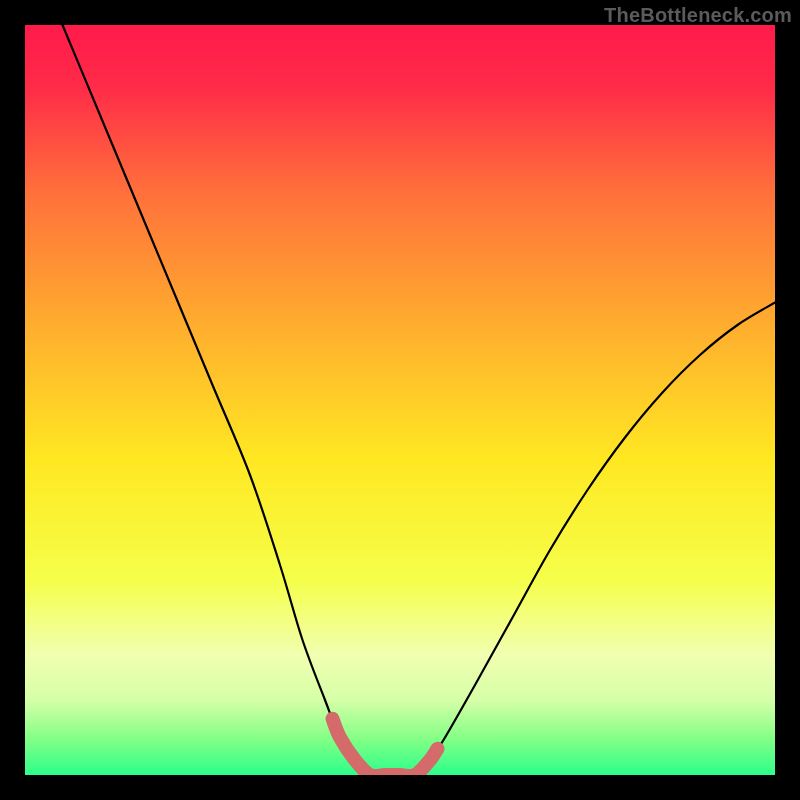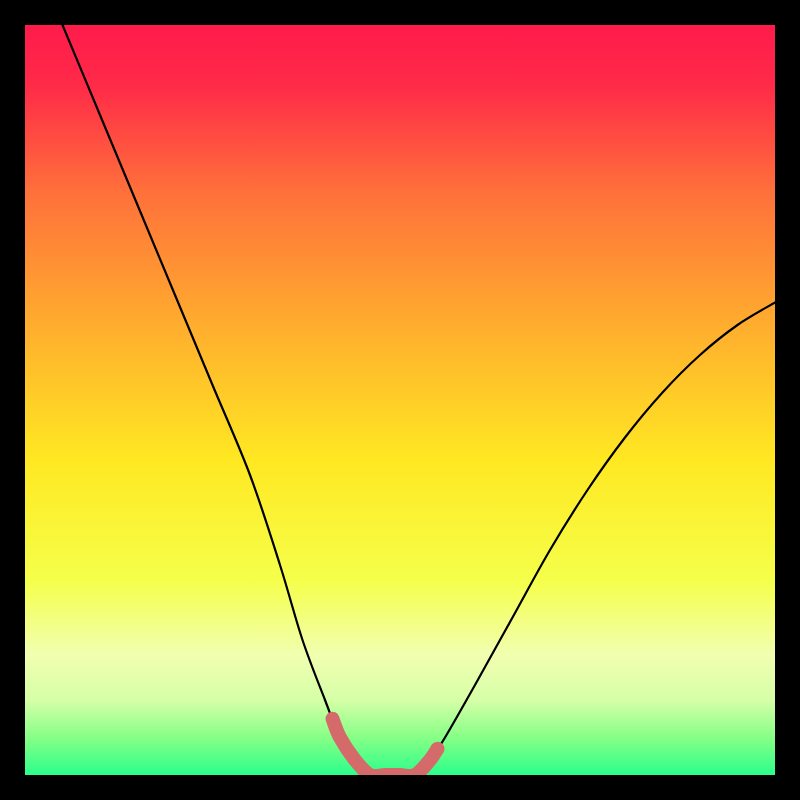--- a/index.html
+++ b/index.html
@@ -44,20 +44,21 @@
     position: absolute;
     left: 0; top: 0;
     width: 100%; height: 100%;
   }
 </style>
 </head>
 <body>
 
 <div class="frame">
 
+  <div class="watermark">TheBottleneck.com</div>
 
   <div class="plot-area">
     <svg class="bg-gradient" viewBox="0 0 750 750" preserveAspectRatio="none">
       <defs>
         <linearGradient id="bgGrad" x1="0" y1="0" x2="0" y2="1">
             <stop offset="0.0%" stop-color="#ff1b4b"></stop>
             <stop offset="8.0%" stop-color="#ff2a48"></stop>
             <stop offset="22.0%" stop-color="#ff6f3b"></stop>
             <stop offset="40.0%" stop-color="#ffad2e"></stop>
             <stop offset="58.0%" stop-color="#ffe822"></stop>

